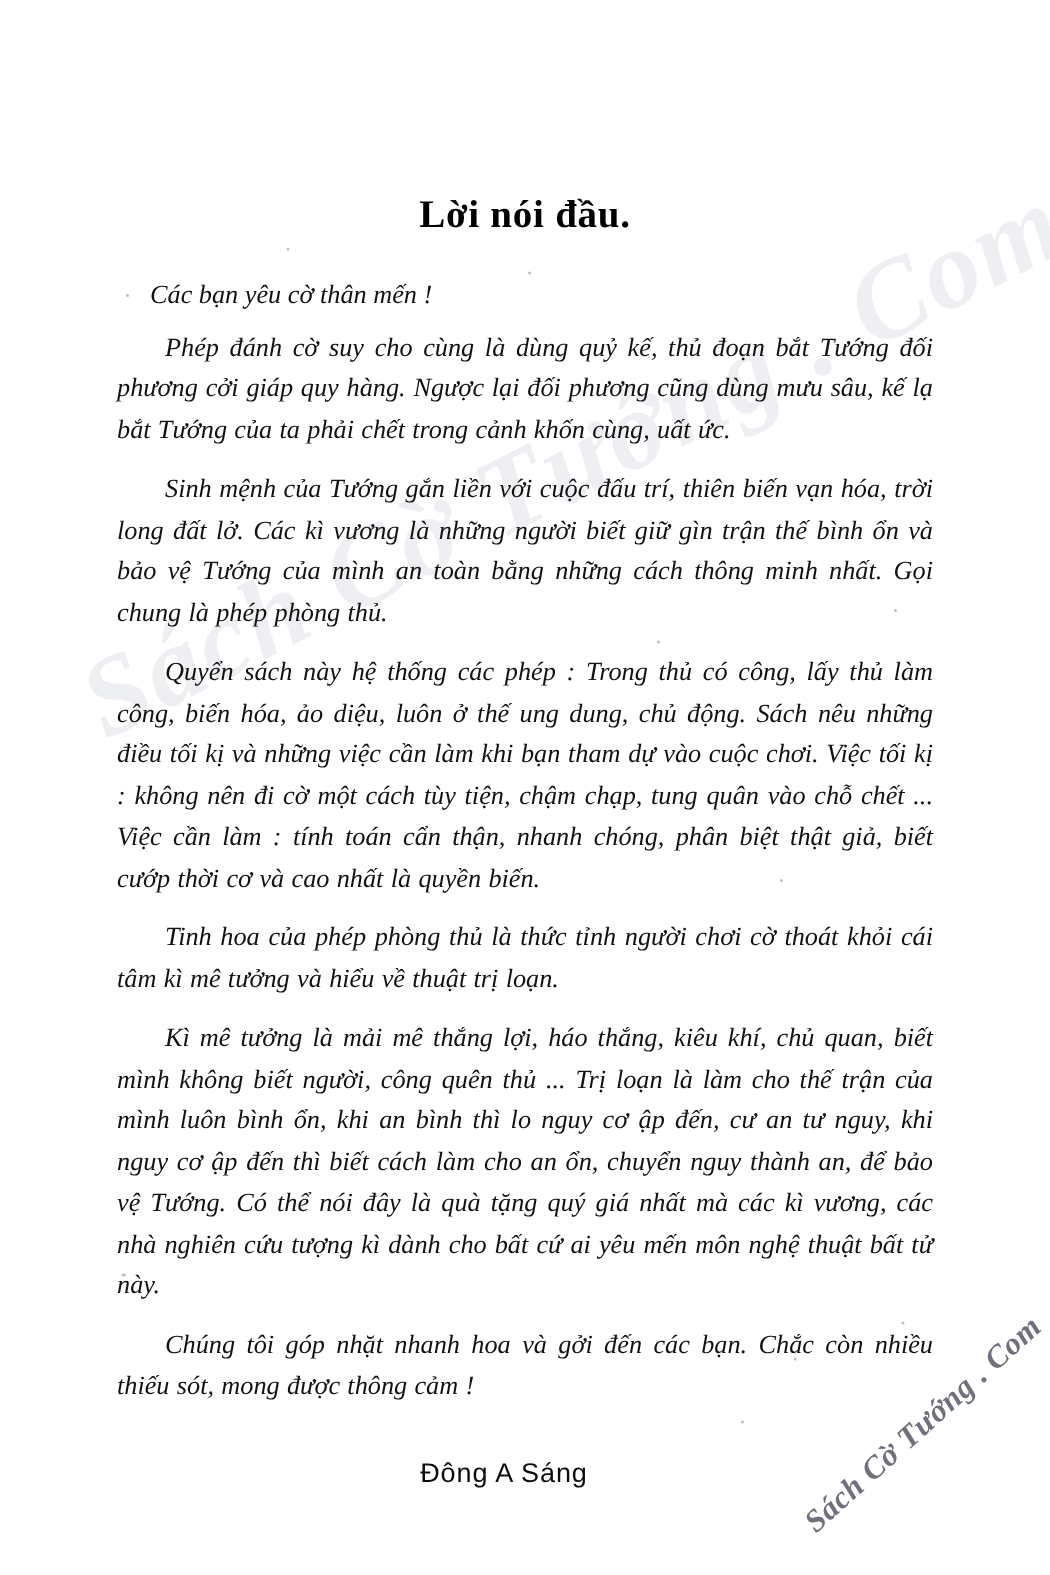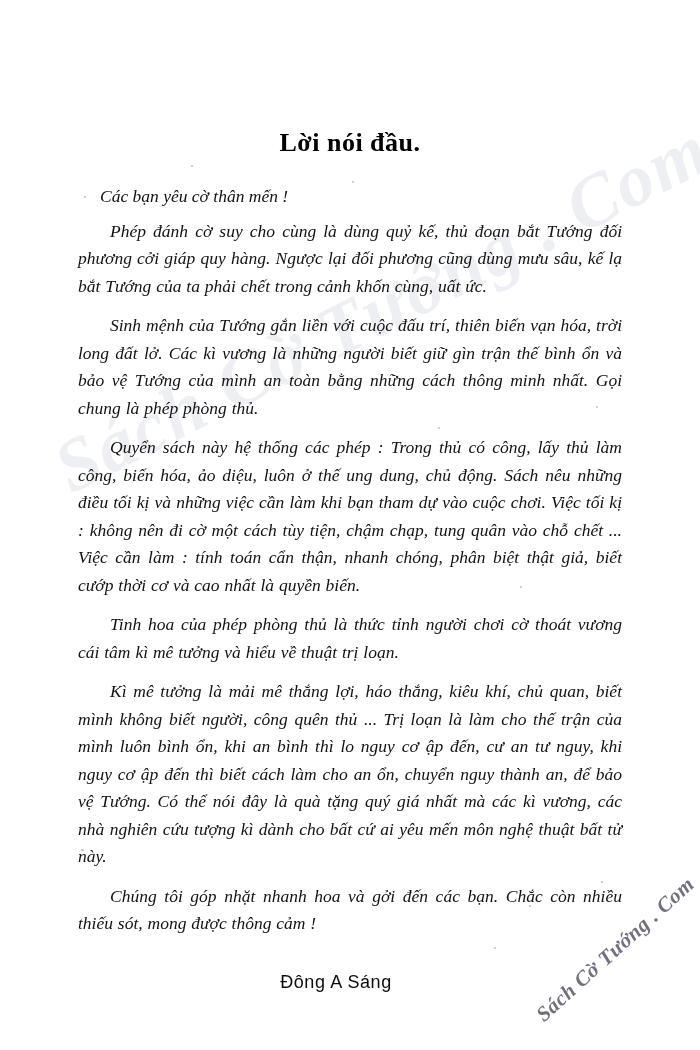--- a/index.html
+++ b/index.html
@@ -144,21 +144,21 @@
     <h1 class="doc-title">Lời nói đầu.</h1>
 
     <p class="greeting">Các bạn yêu cờ thân mến !</p>
 
     <p class="para">Phép đánh cờ suy cho cùng là dùng quỷ kế, thủ đoạn bắt Tướng đối phương cởi giáp quy hàng. Ngược lại đối phương cũng dùng mưu sâu, kế lạ bắt Tướng của ta phải chết trong cảnh khốn cùng, uất ức.</p>
 
     <p class="para">Sinh mệnh của Tướng gắn liền với cuộc đấu trí, thiên biến vạn hóa, trời long đất lở. Các kì vương là những người biết giữ gìn trận thế bình ổn và bảo vệ Tướng của mình an toàn bằng những cách thông minh nhất. Gọi chung là phép phòng thủ.</p>
 
     <p class="para">Quyển sách này hệ thống các phép : Trong thủ có công, lấy thủ làm công, biến hóa, ảo diệu, luôn ở thế ung dung, chủ động. Sách nêu những điều tối kị và những việc cần làm khi bạn tham dự vào cuộc chơi. Việc tối kị : không nên đi cờ một cách tùy tiện, chậm chạp, tung quân vào chỗ chết ... Việc cần làm : tính toán cẩn thận, nhanh chóng, phân biệt thật giả, biết cướp thời cơ và cao nhất là quyền biến.</p>
 
-    <p class="para">Tinh hoa của phép phòng thủ là thức tỉnh người chơi cờ thoát vương cái tâm kì mê tưởng và hiểu về thuật trị loạn.</p>
+    <p class="para">Tinh hoa của phép phòng thủ là thức tỉnh người chơi cờ thoát khỏi cái tâm kì mê tưởng và hiểu về thuật trị loạn.</p>
 
     <p class="para">Kì mê tưởng là mải mê thắng lợi, háo thắng, kiêu khí, chủ quan, biết mình không biết người, công quên thủ ... Trị loạn là làm cho thế trận của mình luôn bình ổn, khi an bình thì lo nguy cơ ập đến, cư an tư nguy, khi nguy cơ ập đến thì biết cách làm cho an ổn, chuyển nguy thành an, để bảo vệ Tướng. Có thể nói đây là quà tặng quý giá nhất mà các kì vương, các nhà nghiên cứu tượng kì dành cho bất cứ ai yêu mến môn nghệ thuật bất tử này.</p>
 
     <p class="para">Chúng tôi góp nhặt nhanh hoa và gởi đến các bạn. Chắc còn nhiều thiếu sót, mong được thông cảm !</p>
 
     <p class="signature">Đông A Sáng</p>
 
   </div>
 
   <div class="wm-corner">Sách Cờ Tướng . Com</div>

